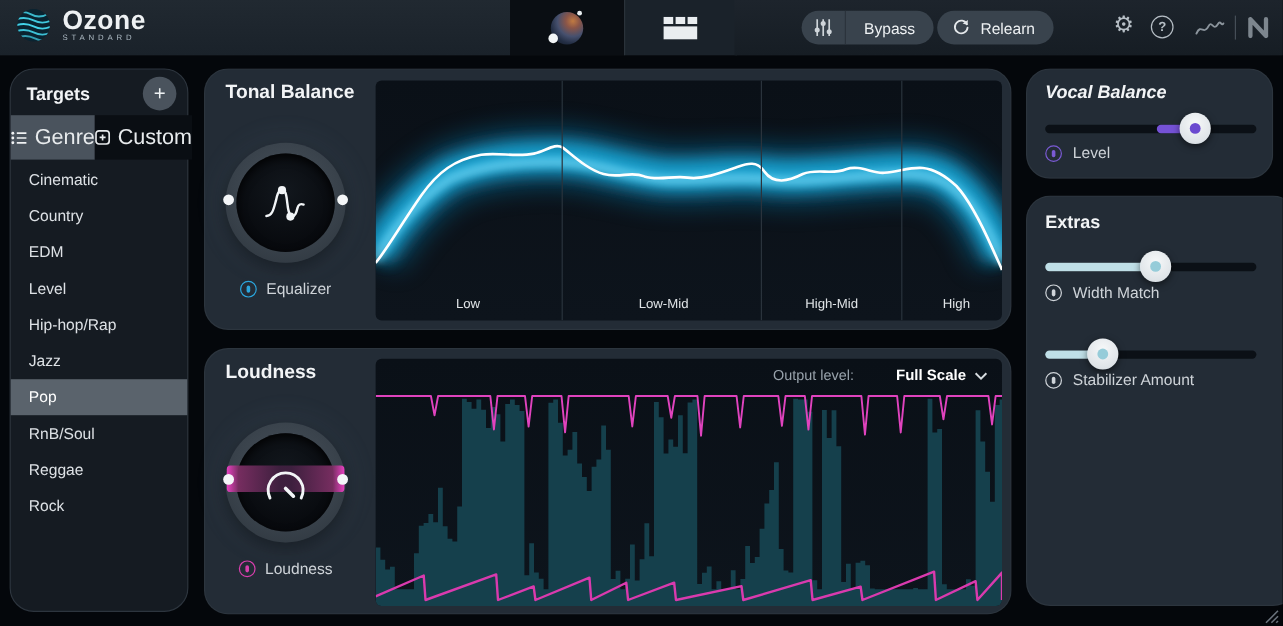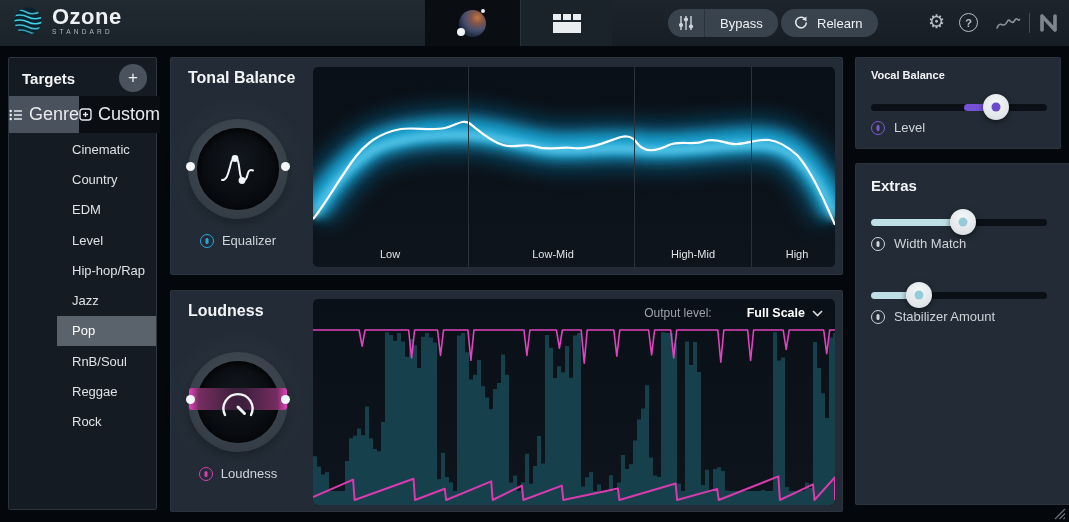--- a/index.html
+++ b/index.html
@@ -31,34 +31,34 @@
 
   .tb-icon{color:#b6bec5;}
   #gear-icon{position:absolute;left:928px;top:11px;font-size:19px;line-height:22px;}
   #help-icon{position:absolute;left:959px;top:13px;width:17px;height:17px;border:1.5px solid #b6bec5;border-radius:50%;
     display:flex;align-items:center;justify-content:center;font-size:11px;font-weight:700;color:#b6bec5;}
   #izotope-logo{position:absolute;left:995px;top:13px;}
   #tb-divider{position:absolute;left:1029px;top:13px;width:1px;height:20px;background:#454e57;}
   #ni-logo{position:absolute;left:1039px;top:14px;}
 
   
-  .panel{position:absolute;background:#232c36;border-radius:2px;border:1px solid rgba(255,255,255,0.045);box-sizing:border-box;}
+  .panel{position:absolute;background:#232c36;border-radius:20px;border:1px solid rgba(255,255,255,0.045);box-sizing:border-box;}
   .panel-title{color:#f2f4f6;font-weight:700;}
 
   
   #sidebar{left:8px;top:57px;width:149px;height:453px;background:#151b22;border:1px solid #2d353e;}
   #targets-title{position:absolute;left:13px;top:12px;font-size:15px;}
   #add-target{position:absolute;right:9px;top:6px;width:28px;height:28px;border-radius:50%;background:#4a535d;color:#eef1f3;
     display:flex;align-items:center;justify-content:center;font-size:17px;font-weight:300;cursor:default;}
   #sb-tabs{position:absolute;left:0;top:38px;width:100%;height:37px;display:flex;}
   .sb-tab{flex:1;display:flex;align-items:center;justify-content:center;gap:6px;font-size:18px;color:#e8ebed;cursor:default;}
   .sb-tab.sel{background:#4a535d;}
   .sb-tab.unsel{background:#0a0e13;}
   #genre-list{position:absolute;left:0;top:76px;width:100%;}
-  .genre-item{height:30.3px;display:flex;align-items:center;padding-left:15px;font-size:13px;color:#dde1e5;cursor:default;margin-left:48px;}
+  .genre-item{height:30.3px;display:flex;align-items:center;padding-left:15px;font-size:13px;color:#dde1e5;cursor:default;}
   .genre-item.selected{background:#5a636c;color:#ffffff;}
 
   
   #tonal-panel{left:170px;top:57px;width:673px;height:218px;}
   #loud-panel{left:170px;top:290px;width:673px;height:222px;}
   #tonal-panel .panel-title,#loud-panel .panel-title{position:absolute;left:17px;top:11px;font-size:16px;}
 
   .knob{position:absolute;left:17px;top:61px;width:100px;height:100px;border-radius:50%;
     background:radial-gradient(circle at 50% 42%, #49525c 0%, #39424b 58%, #2b333b 100%);
     box-shadow:0 0 24px 4px rgba(150,180,205,0.10), 0 4px 14px rgba(0,0,0,0.55);cursor:default;}
@@ -83,21 +83,21 @@
   .vline{position:absolute;top:0;bottom:0;width:1px;background:#2a333c;}
   .band-label{position:absolute;bottom:7px;transform:translateX(-50%);font-size:11px;color:#dfe3e6;}
 
   #out-row{position:absolute;right:12px;top:7px;display:flex;align-items:center;gap:7px;z-index:5;cursor:default;}
   #out-label{font-size:12px;color:#99a3ac;}
   #out-value{font-size:12.5px;color:#ffffff;font-weight:700;padding-left:28px;}
 
   
   #vocal-panel{left:855px;top:57px;width:206px;height:92px;}
   #extras-panel{left:855px;top:163px;width:226px;height:342px;}
-  #vocal-panel .panel-title{position:absolute;left:15px;top:11px;font-size:11px;}
+  #vocal-panel .panel-title{position:absolute;left:15px;top:11px;font-size:15px;font-style:italic;}
   #extras-panel .panel-title{position:absolute;left:15px;top:13px;font-size:15px;}
 
   .slider{position:absolute;left:15px;width:176px;height:26px;cursor:default;}
   .track{position:absolute;left:0;right:0;top:10px;height:7px;border-radius:4px;background:#0b1016;}
   .fill{position:absolute;top:10px;height:7px;border-radius:4px;}
   .fill.purple{background:#7552d6;}
   .fill.pale{left:0;background:#bfdfe7;}
   .thumb{position:absolute;top:13px;width:26px;height:26px;border-radius:50%;transform:translate(-50%,-50%);
     background:radial-gradient(circle at 50% 35%, #f6f8f9 0%, #dfe4e8 70%, #c9d0d5 100%);
     box-shadow:0 2px 6px rgba(0,0,0,0.55);}

